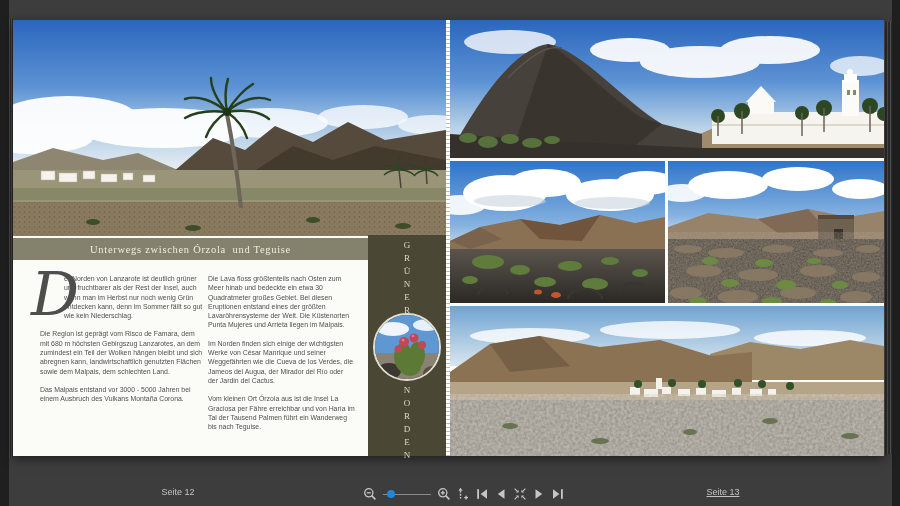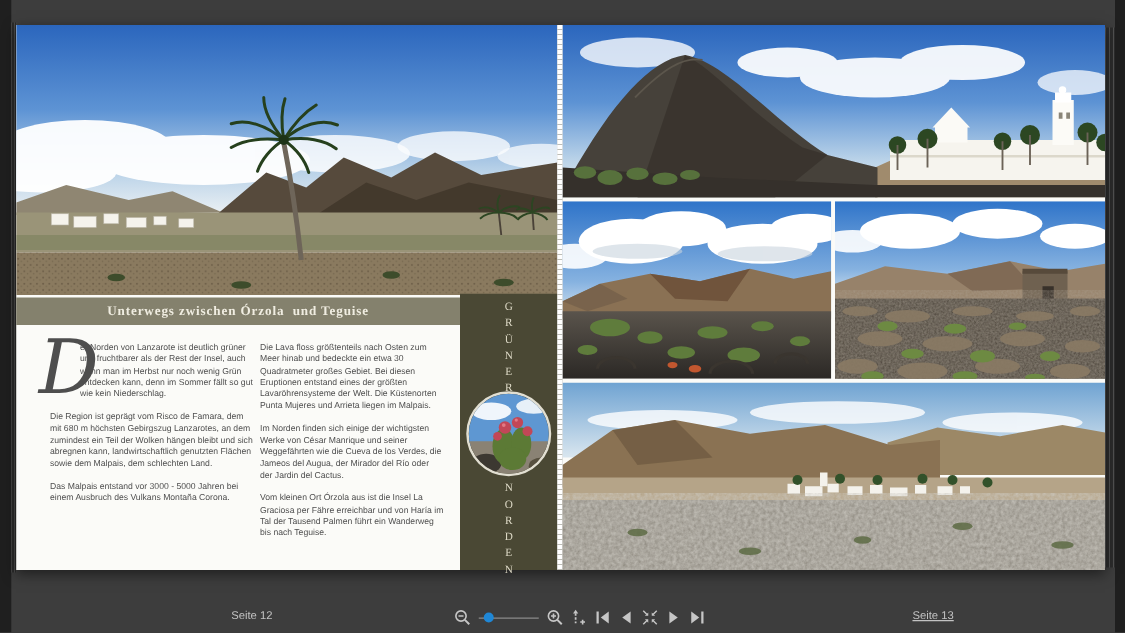--- a/index.html
+++ b/index.html
@@ -21,42 +21,42 @@
   .page-left  { left:0; width:433px; }
   .page-right { left:437px; width:434px; }
   .gutter { position:absolute; left:433px; top:0; width:4px; height:436px; background:#fff;
             background-image:repeating-linear-gradient(to bottom,#ffffff 0 3px,#bdbdb6 3px 4px); }
 
   .photo { position:absolute; display:block; }
   svg { display:block; }
 
   
   .title-bar { position:absolute; left:0; top:218px; width:355px; height:22px; background:#84816d;
-               display:flex; align-items:center; justify-content:center;font-weight:bold; }
+               display:flex; align-items:center; justify-content:center; }
   .title-bar span { font-family:"Liberation Serif", serif; font-size:10.5px; letter-spacing:.7px;
                     color:#f0ede1; white-space:pre; }
   .side-bar { position:absolute; left:355px; top:215px; width:78px; height:221px; background:#4a4834;
               display:flex; flex-direction:column; align-items:center; padding-top:5px; }
   .vert-word { font-family:"Liberation Serif", serif; font-size:9px; color:#ddd9c6;
                writing-mode:vertical-lr; text-orientation:upright; letter-spacing:3px;
                line-height:78px; height:70px; text-align:center; }
   .circle-photo { width:68px; height:68px; border-radius:50%; overflow:hidden;
                   border:2px solid #e2dfd2; margin:3px 0 4px 0; flex:none; }
 
   .text-cols { position:absolute; left:0; top:240px; width:355px; height:196px; }
   .col { position:absolute; top:14px; font-size:6.9px; line-height:9.3px; color:#4f4f4f; }
   .col p { margin:0 0 9px 0; }
   .col-1 { left:27px; width:164px; }
   .col-2 { left:195px; width:147px; }
   .col-1 p:first-child { margin-left:24px; }
   .dropcap { position:absolute; left:18px; top:244px; font-family:"DejaVu Serif", serif;
              font-style:italic; font-size:60px; line-height:60px; color:#4e4e4e; }
 
   
-  .page-label { position:absolute; top:487px; font-size:9px; color:#c3c3c3; width:80px; text-align:right; }
+  .page-label { position:absolute; top:487px; font-size:9px; color:#c3c3c3; width:80px; text-align:center; }
   .label-left  { left:138px; }
   .label-right { left:683px;text-decoration:underline; }
   .toolbar { position:absolute; left:363px; top:485px; height:18px; display:flex; align-items:center; gap:5px; }
   .tb-icon { width:14px; height:14px; cursor:pointer; }
   .tb-icon svg { width:14px; height:14px; }
   .slider { position:relative; width:48px; height:14px; margin:0 1px; }
   .slider-track { position:absolute; left:0; right:0; top:6.5px; height:1.5px; background:#8a8a8a; }
   .slider-thumb { position:absolute; left:4px; top:3px; width:8px; height:8px; border-radius:50%; }
 </style>
 </head>

